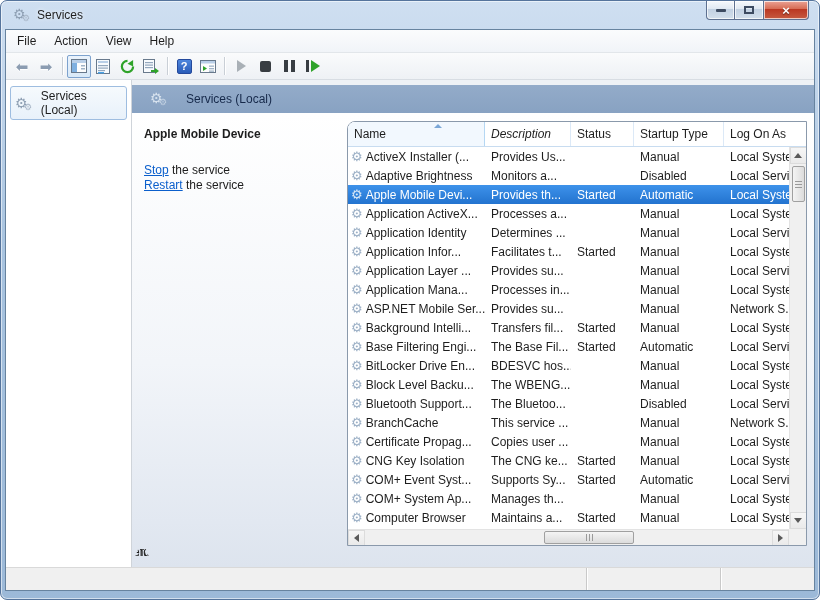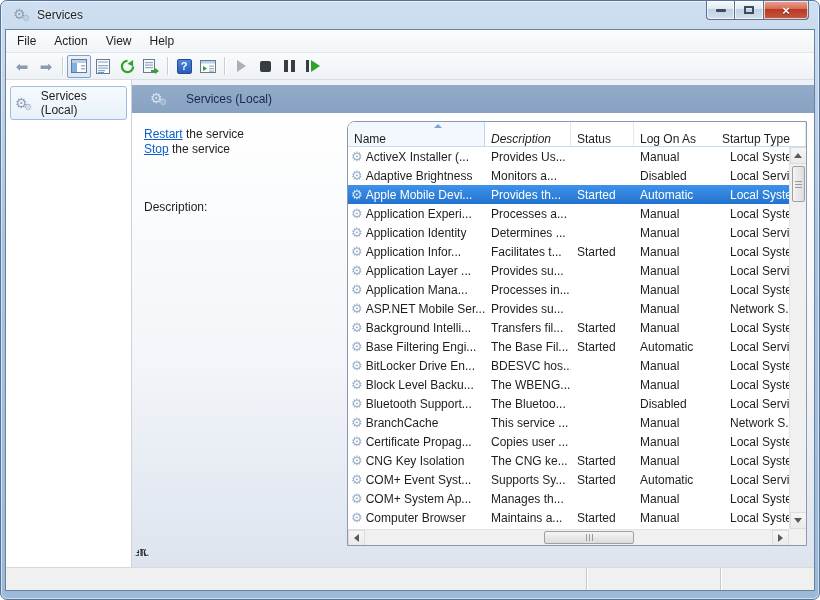--- a/index.html
+++ b/index.html
@@ -51,21 +51,21 @@
   
   .info { position:absolute; left:12px; top:14px; width:198px; }
   .info-title { font-weight:bold; margin-bottom:22px; }
   .link-line { margin-bottom:1px; }
   a.svc-link { color:#0b5fcc; text-decoration:underline; }
   .desc-label { margin-top:44px; }
   .desc-text { width:190px; }
   
   .list { position:absolute; left:215px; right:7px; top:8px; height:425px; background:#fff; border:1px solid #8a99ab; border-radius:8px 0 0 0; overflow:hidden; display:flex; flex-direction:column; }
   .lheader { height:25px; display:flex; border-bottom:1px solid #c8dcf0; background:#fff; }
-  .hcell { display:flex; align-items:flex-end; padding-left:6px; border-right:1px solid #dce9f7; position:relative; white-space:nowrap; overflow:hidden; }
+  .hcell { display:flex; align-items:center; padding-left:6px; border-right:1px solid #dce9f7; position:relative; white-space:nowrap; overflow:hidden; }
   .hcell.name { width:137px; background:#f2f8fe; border-right:1px solid #b5d7f3; }
   .sort-arrow { position:absolute; top:2px; left:86px; width:0; height:0; border-left:4px solid transparent; border-right:4px solid transparent; border-bottom:4px solid #7ba7d7; }
   .hcell.desc { width:86px;font-style:italic; } .hcell.status { width:63px; } .hcell.startup { width:90px; } .hcell.logon { flex:1; border-right:none; }
   .rows-area { position:relative; flex:1; overflow:hidden; }
   .rows { position:absolute; left:0; top:0; right:17px; }
   .srow { display:flex; height:19px; align-items:center; white-space:nowrap; }
   .srow > div { overflow:hidden; height:19px; display:flex; align-items:center; }
   .c-name { width:137px; padding-left:3px; gap:3px; }
   .c-desc { width:86px; padding-left:6px; } .c-status { width:63px; padding-left:6px; } .c-startup { width:90px; padding-left:6px; } .c-logon { flex:1; padding-left:6px; }
   .row-gear { font-size:13px; color:#9cb0c6; line-height:1; flex:0 0 auto; }
@@ -222,42 +222,42 @@
 
       <div class="right-panel">
         <div class="headerbar">
           <span class="title-icon" style="width:18px;height:16px;"><span class="gear big" style="color:#d7e2ee;">⚙</span><span class="gear small" style="color:#c3d2e2;">⚙</span></span>
           <span>Services (Local)</span>
         </div>
 
         <div class="body">
 
           <div class="info">
+            <div class="info-title">Apple Mobile Device</div>
+            <div class="link-line"><a href="#" class="svc-link">Stop</a><span> the service</span></div>
             <div class="link-line"><a href="#" class="svc-link">Restart</a><span> the service</span></div>
-            <div class="link-line"><a href="#" class="svc-link">Stop</a><span> the service</span></div>
-            <div class="desc-label">Description:</div>
           </div>
 
           <div class="list">
             <div class="lheader">
               <div class="hcell name">
                   <span>Name</span>
                   <span class="sort-arrow"></span>
                 </div>
               <div class="hcell desc">
                   <span>Description</span>
                 </div>
               <div class="hcell status">
                   <span>Status</span>
                 </div>
+              <div class="hcell startup">
+                  <span>Startup Type</span>
+                </div>
               <div class="hcell logon">
                   <span>Log On As</span>
-                </div>
-              <div class="hcell startup">
-                  <span>Startup Type</span>
                 </div>
             </div>
             <div class="rows-area">
               <div class="rows">
                   <div class="srow">
     <div class="c-name">
                       <span class="row-gear">⚙</span>
                       <span>ActiveX Installer (...</span>
                     </div>
     <div class="c-desc">Provides Us...</div>
@@ -281,21 +281,21 @@
                       <span>Apple Mobile Devi...</span>
                     </div>
     <div class="c-desc">Provides th...</div>
     <div class="c-status">Started</div>
     <div class="c-startup">Automatic</div>
     <div class="c-logon">Local Syste...</div>
   </div>
                   <div class="srow">
     <div class="c-name">
                       <span class="row-gear">⚙</span>
-                      <span>Application Experi...</span>
+                      <span>Application ActiveX...</span>
                     </div>
     <div class="c-desc">Processes a...</div>
     <div class="c-status"></div>
     <div class="c-startup">Manual</div>
     <div class="c-logon">Local Syste...</div>
   </div>
                   <div class="srow">
     <div class="c-name">
                       <span class="row-gear">⚙</span>
                       <span>Application Identity</span>

